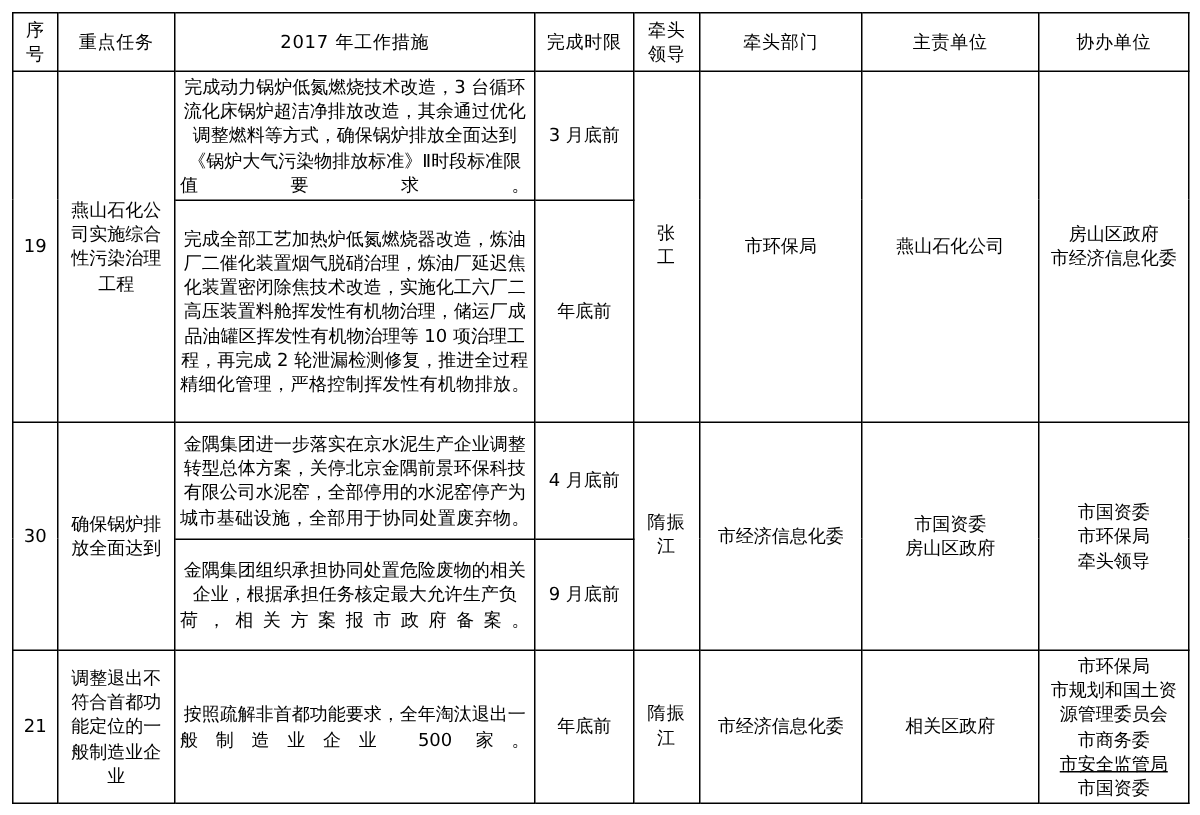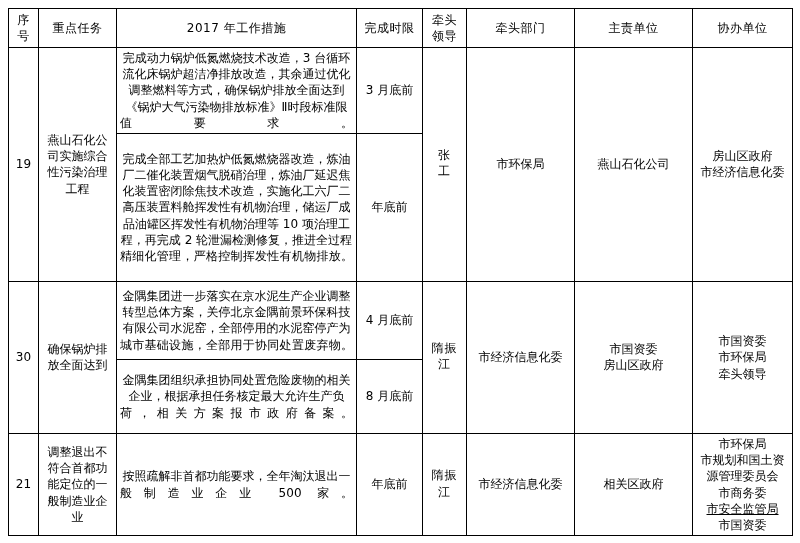--- a/index.html
+++ b/index.html
@@ -158,21 +158,21 @@
           </td>
         <td class="cell-assist" rowspan="2">
             <span style="display: block;">市国资委</span>
             <span style="display: block;">市环保局</span>
             <span style="display: block;">牵头领导</span>
           </td>
       </tr>
 
       <tr class="row-tall-d">
         <td class="cell-measure">金隅集团组织承担协同处置危险废物的相关企业，根据承担任务核定最大允许生产负荷，相关方案报市政府备案。</td>
-        <td class="cell-deadline">8 月底前</td>
+        <td class="cell-deadline">9 月底前</td>
       </tr>
 
       <tr class="row-tall-e">
         <td class="cell-seq">21</td>
         <td class="cell-task">调整退出不符合首都功能定位的一般制造业企业</td>
         <td class="cell-measure">按照疏解非首都功能要求，全年淘汰退出一般制造业企业 500 家。</td>
         <td class="cell-deadline">年底前</td>
         <td class="cell-lead">隋振江</td>
         <td class="cell-dept">市经济信息化委</td>
         <td class="cell-main">相关区政府</td>

